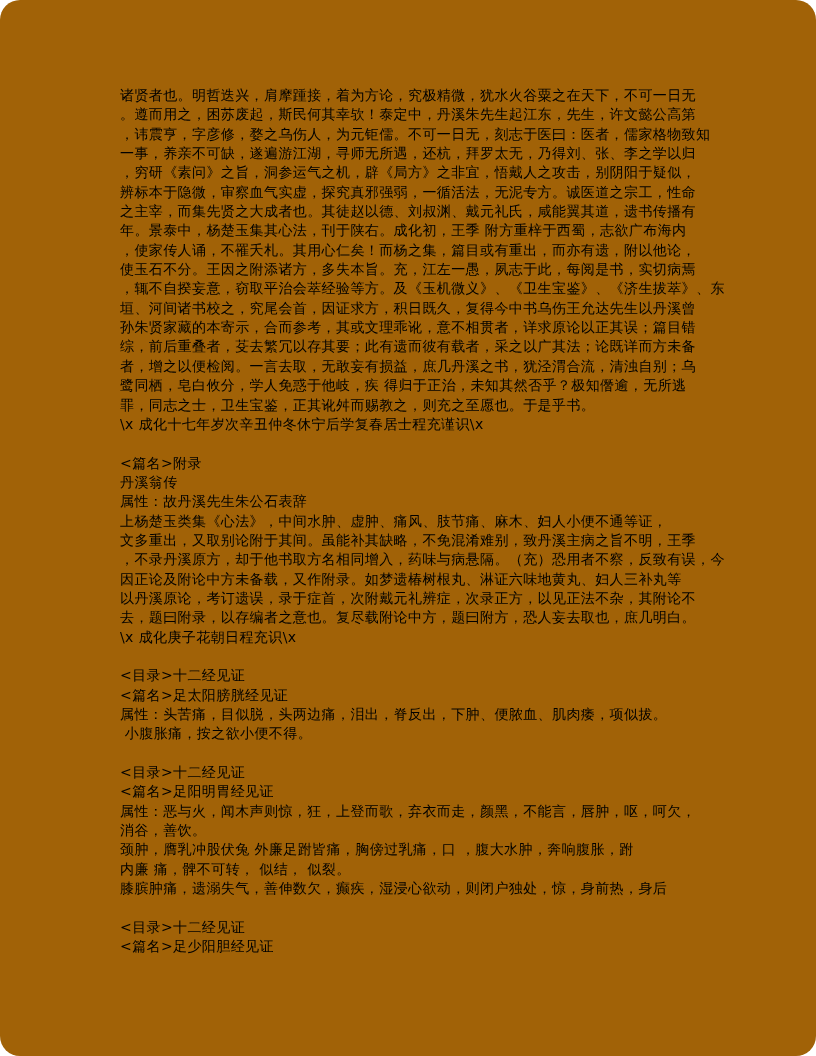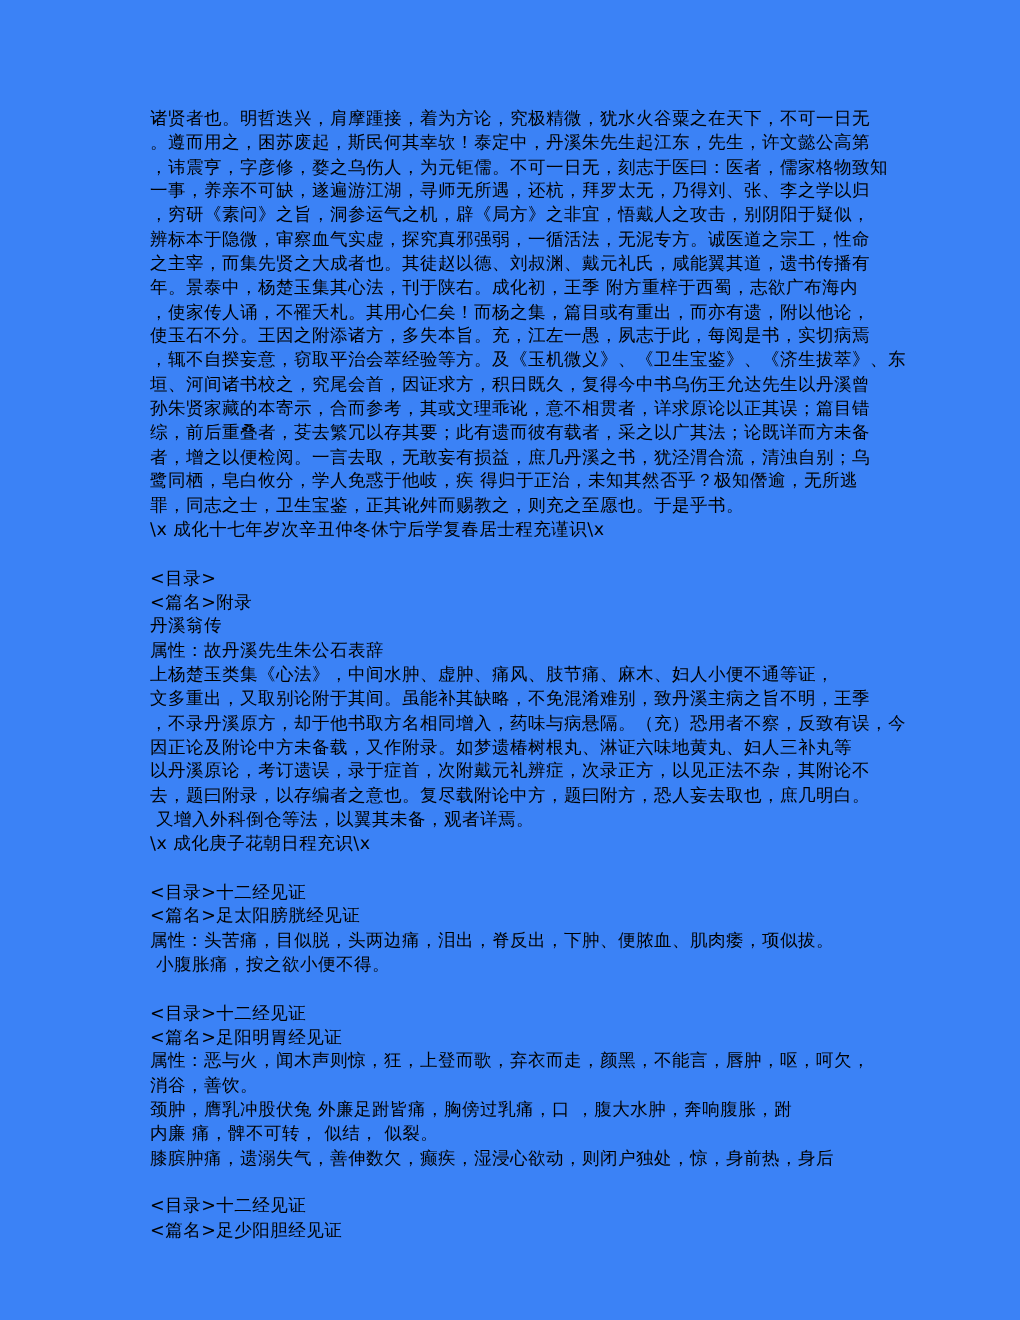--- a/index.html
+++ b/index.html
@@ -4,24 +4,25 @@
 <style>
   html, body {
     margin: 0;
     padding: 0;
     background: #ffffff;
   }
   .page {
     position: relative;
     width: 816px;
     height: 1056px;
-    background: #3b82f6;
+    background: #a16207;
     overflow: hidden;
     font-family: "DejaVu Sans", "Liberation Sans", sans-serif;
     color: #000000;
+    border-radius: 20px;
   }
   .text-block {
     position: absolute;
     left: 120px;
     top: 86px;
     width: 600px;
   }
   .line {
     white-space: pre;
     font-size: 14px;
@@ -48,31 +49,29 @@
       <div class="line">使玉石不分。王因之附添诸方，多失本旨。充，江左一愚，夙志于此，每阅是书，实切病焉</div>
       <div class="line">，辄不自揆妄意，窃取平治会萃经验等方。及《玉机微义》、《卫生宝鉴》、《济生拔萃》、东</div>
       <div class="line">垣、河间诸书校之，究尾会首，因证求方，积日既久，复得今中书乌伤王允达先生以丹溪曾</div>
       <div class="line">孙朱贤家藏的本寄示，合而参考，其或文理乖讹，意不相贯者，详求原论以正其误；篇目错</div>
       <div class="line">综，前后重叠者，芟去繁冗以存其要；此有遗而彼有载者，采之以广其法；论既详而方未备</div>
       <div class="line">者，增之以便检阅。一言去取，无敢妄有损益，庶几丹溪之书，犹泾渭合流，清浊自别；乌</div>
       <div class="line">鹭同栖，皂白攸分，学人免惑于他岐，疾 得归于正治，未知其然否乎？极知僭逾，无所逃</div>
       <div class="line">罪，同志之士，卫生宝鉴，正其讹舛而赐教之，则充之至愿也。于是乎书。</div>
       <div class="line">\x 成化十七年岁次辛丑仲冬休宁后学复春居士程充谨识\x</div>
       <div class="line">&nbsp;</div>
-      <div class="line">&lt;目录&gt;</div>
       <div class="line">&lt;篇名&gt;附录</div>
       <div class="line">丹溪翁传</div>
       <div class="line">属性：故丹溪先生朱公石表辞</div>
       <div class="line">上杨楚玉类集《心法》，中间水肿、虚肿、痛风、肢节痛、麻木、妇人小便不通等证，</div>
       <div class="line">文多重出，又取别论附于其间。虽能补其缺略，不免混淆难别，致丹溪主病之旨不明，王季</div>
       <div class="line">，不录丹溪原方，却于他书取方名相同增入，药味与病悬隔。（充）恐用者不察，反致有误，今</div>
       <div class="line">因正论及附论中方未备载，又作附录。如梦遗椿树根丸、淋证六味地黄丸、妇人三补丸等</div>
       <div class="line">以丹溪原论，考订遗误，录于症首，次附戴元礼辨症，次录正方，以见正法不杂，其附论不</div>
       <div class="line">去，题曰附录，以存编者之意也。复尽载附论中方，题曰附方，恐人妄去取也，庶几明白。</div>
-      <div class="line"> 又增入外科倒仓等法，以翼其未备，观者详焉。</div>
       <div class="line">\x 成化庚子花朝日程充识\x</div>
       <div class="line">&nbsp;</div>
       <div class="line">&lt;目录&gt;十二经见证</div>
       <div class="line">&lt;篇名&gt;足太阳膀胱经见证</div>
       <div class="line">属性：头苦痛，目似脱，头两边痛，泪出，脊反出，下肿、便脓血、肌肉痿，项似拔。</div>
       <div class="line"> 小腹胀痛，按之欲小便不得。</div>
       <div class="line">&nbsp;</div>
       <div class="line">&lt;目录&gt;十二经见证</div>
       <div class="line">&lt;篇名&gt;足阳明胃经见证</div>
       <div class="line">属性：恶与火，闻木声则惊，狂，上登而歌，弃衣而走，颜黑，不能言，唇肿，呕，呵欠，</div>

